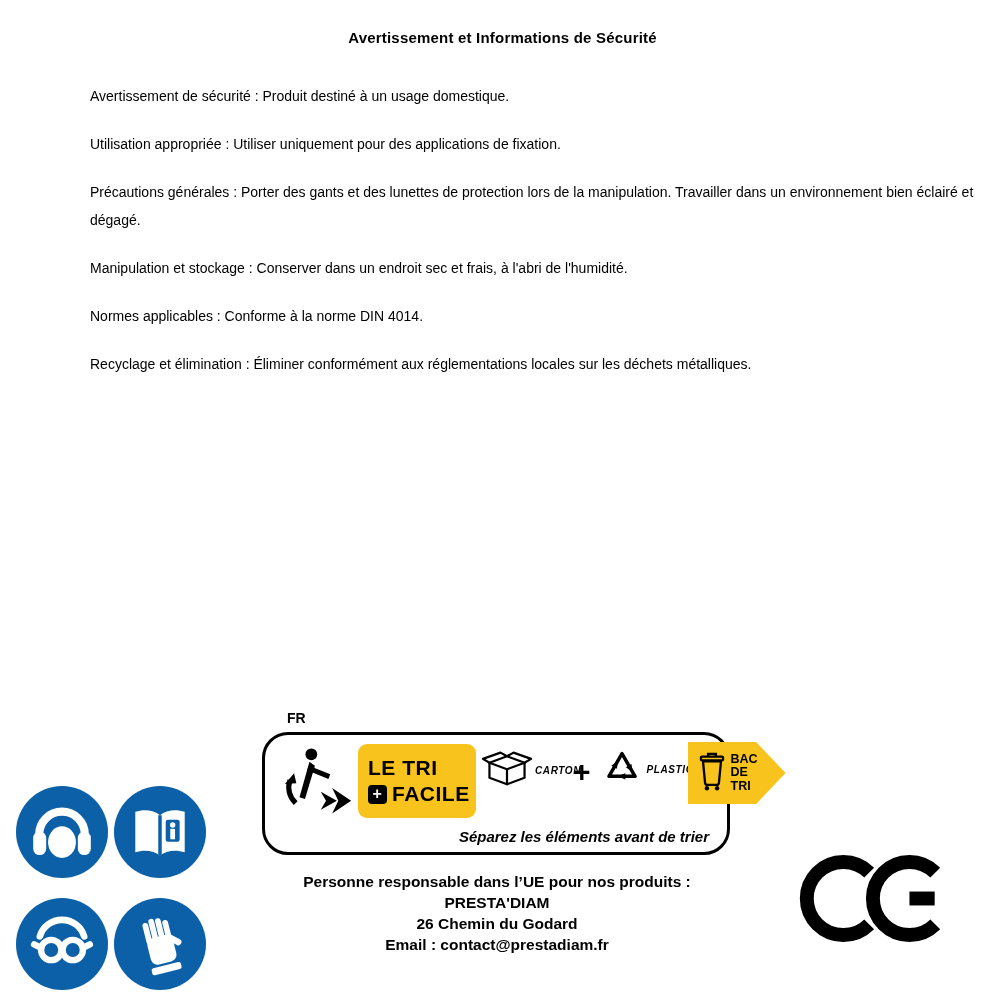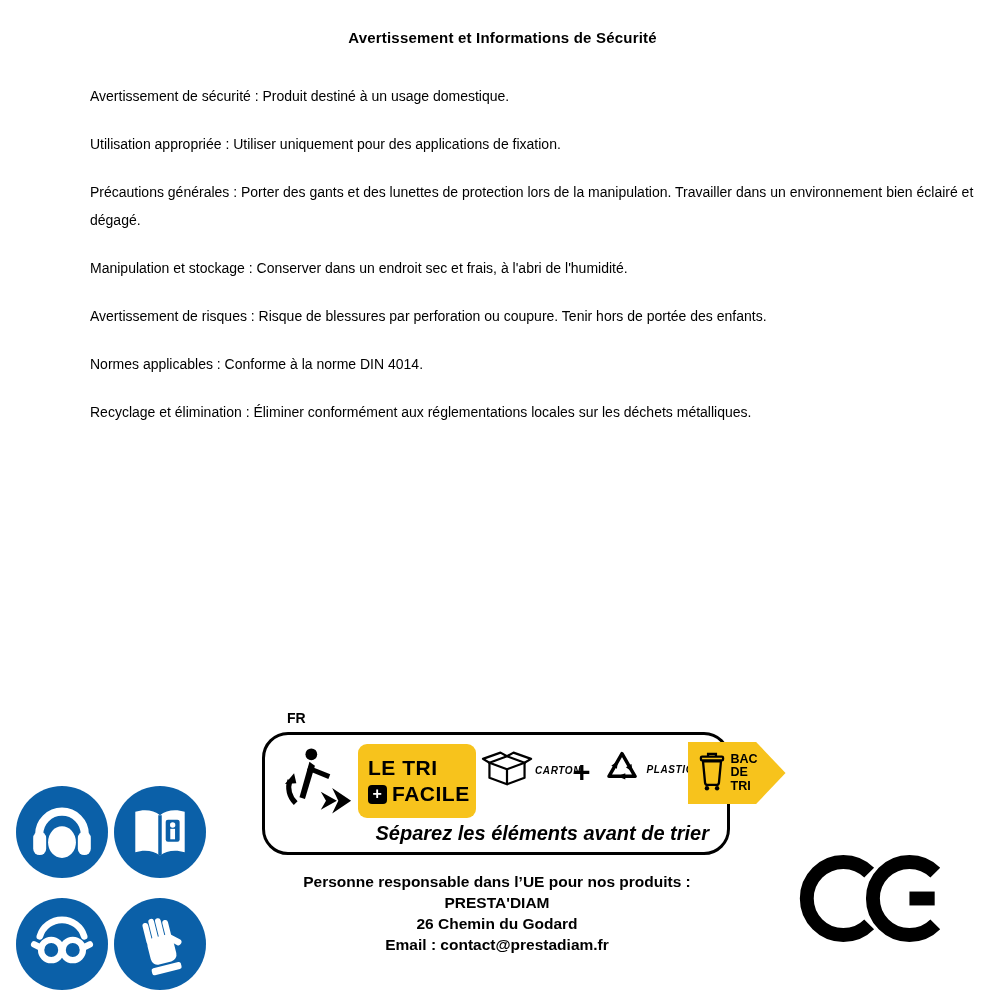--- a/index.html
+++ b/index.html
@@ -73,21 +73,21 @@
   .pennant{
     flex:none;width:98px;height:62px;
     background:var(--yellow);
     clip-path:polygon(0 0,70% 0,100% 50%,70% 100%,0 100%);
     display:flex;align-items:center;gap:4px;
     padding-left:9px;box-sizing:border-box;
   }
   .bin-text{display:flex;flex-direction:column;font-size:12.5px;font-weight:700;line-height:1.05;}
   .caption{
     position:absolute;right:18px;bottom:7px;
-    font-size:20px;font-weight:700;font-style:italic;
+    font-size:15px;font-weight:700;font-style:italic;
   }
   
   .address{
     position:absolute;left:262px;top:871px;width:470px;
     text-align:center;font-size:15.5px;font-weight:700;line-height:21px;
   }
   
   .ce{position:absolute;left:798px;top:855px;}
 </style>
 </head>
@@ -95,21 +95,20 @@
 
 <div class="page">
 
   <div class="title">Avertissement et Informations de Sécurité</div>
 
   <div class="paragraphs">
     <p>Avertissement de sécurité : Produit destiné à un usage domestique.</p>
     <p>Utilisation appropriée : Utiliser uniquement pour des applications de fixation.</p>
     <p>Précautions générales : Porter des gants et des lunettes de protection lors de la manipulation. Travailler dans un environnement bien éclairé et dégagé.</p>
     <p>Manipulation et stockage : Conserver dans un endroit sec et frais, à l'abri de l'humidité.</p>
-    <p>Avertissement de risques : Risque de blessures par perforation ou coupure. Tenir hors de portée des enfants.</p>
     <p>Normes applicables : Conforme à la norme DIN 4014.</p>
     <p>Recyclage et élimination : Éliminer conformément aux réglementations locales sur les déchets métalliques.</p>
   </div>
 
   <div class="icon-grid">
     <div class="picto">
       <svg viewBox="0 0 24 24" width="76" height="76" aria-hidden="true">
         <path d="M4.8 14.8 v-2 a7.2 7.2 0 0 1 14.4 0 v2" fill="none" stroke="#fff" stroke-width="2.6" stroke-linecap="round"></path>
         <ellipse cx="12" cy="15.2" rx="4.4" ry="5" fill="#fff"></ellipse>
         <rect x="2.9" y="11.9" width="4.1" height="7.4" rx="2" fill="#fff"></rect>

